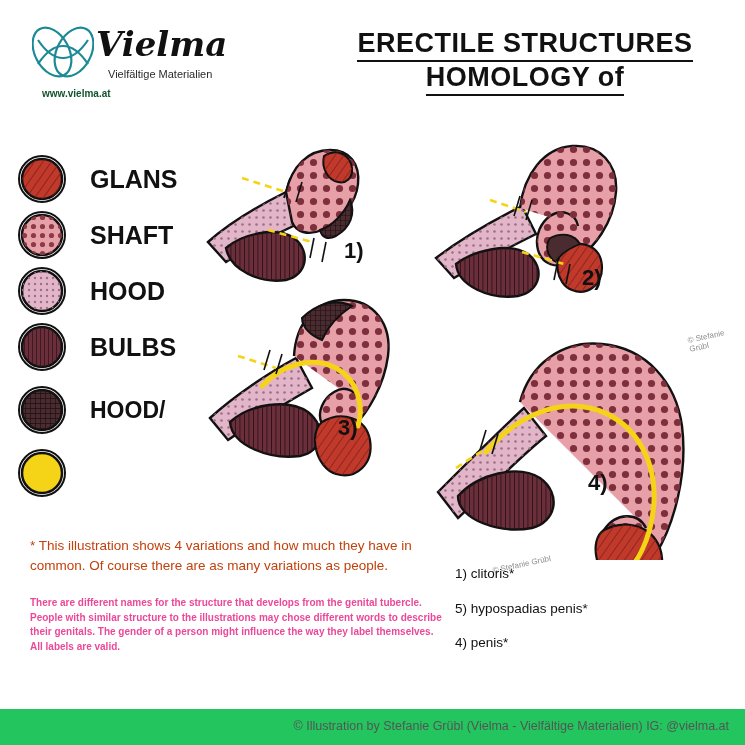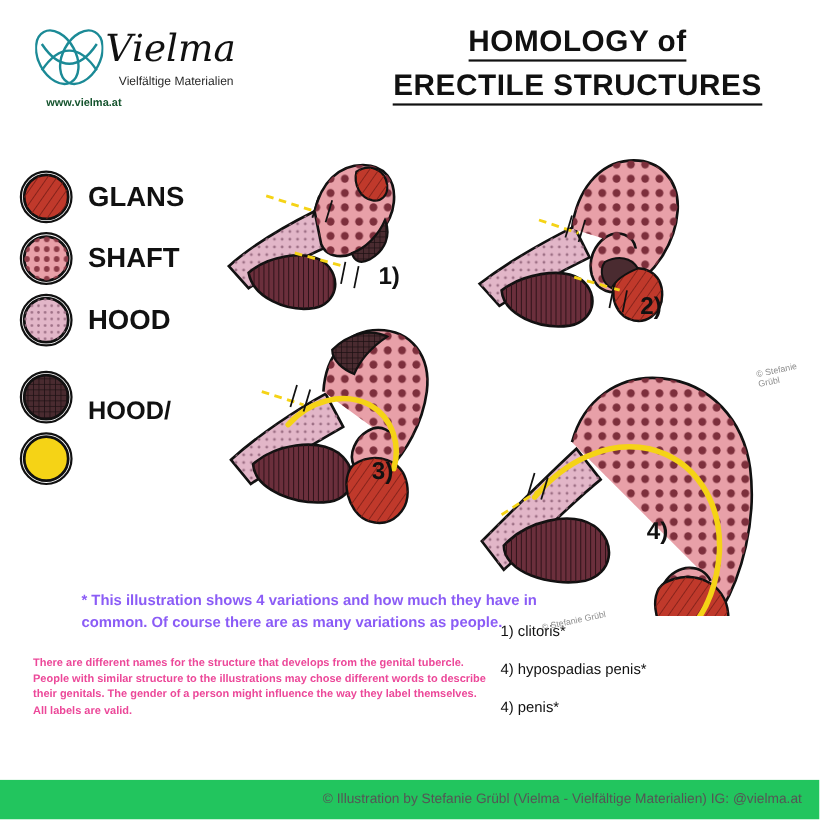--- a/index.html
+++ b/index.html
@@ -10,51 +10,51 @@
     color:#111;
     position:relative;
     overflow:hidden;
   }
   .page{position:relative;width:745px;height:745px;}
 
   
   .logo{position:absolute;left:24px;top:18px;width:220px;height:90px;}
   .logo-mark{position:absolute;left:8px;top:4px;width:62px;height:60px;}
   .logo-word{position:absolute;left:72px;top:6px;font-family:"DejaVu Serif",serif;
-    font-size:34px;font-style:italic;font-weight:400;color:#111;letter-spacing:0px;}
+    font-size:34px;font-style:italic;font-weight:700;color:#111;letter-spacing:0px;}
   .logo-sub{position:absolute;left:84px;top:50px;font-size:11px;color:#2a2a2a;}
   .logo-url{position:absolute;left:18px;top:70px;font-size:10px;font-weight:700;color:#14532d;}
 
   .title{position:absolute;left:330px;top:22px;width:390px;text-align:center;}
   .title .l1,.title .l2{
     font-family:"Liberation Sans", sans-serif;
     font-weight:700;font-size:27px;letter-spacing:.5px;color:#111;
     border-bottom:2px solid #111;display:inline-block;padding-bottom:1px;
   }
   .title .l2{margin-top:6px;}
 
   
   .legend{position:absolute;left:18px;top:155px;width:230px;}
   .legend-row{display:flex;align-items:center;height:48px;margin-bottom:8px;}
   .swatch{width:44px;height:44px;border-radius:50%;border:2.5px solid #111;flex:0 0 auto;}
-  .legend-label{margin-left:14px;font-weight:700;font-size:25px;line-height:1.0;color:#111;}
+  .legend-label{margin-left:24px;font-weight:700;font-size:25px;line-height:1.0;color:#111;}
   .legend-label.two{font-size:23px;line-height:1.05;}
 
   
   .figures{position:absolute;left:190px;top:130px;width:555px;height:430px;}
   .fignum{position:absolute;font-weight:700;font-size:22px;color:#111;}
 
   .watermark{position:absolute;left:498px;top:200px;font-size:8px;color:#8e8e8e;
     transform:rotate(-12deg);}
   .watermark2{position:absolute;left:302px;top:430px;font-size:8px;color:#8e8e8e;
     transform:rotate(-12deg);}
 
   
   .note1{position:absolute;left:30px;top:536px;width:415px;font-size:13.5px;
-    font-weight:700;line-height:1.45;color:#8b5cf6;margin-left:44px;}
+    font-weight:400;line-height:1.45;color:#c2410c;}
   .note2{position:absolute;left:30px;top:596px;width:415px;font-size:10px;
     font-weight:700;line-height:1.45;color:#ec4899;}
 
   .keylist{position:absolute;left:455px;top:567px;width:270px;font-size:13.5px;
     line-height:1.0;color:#111;}
   .keylist .ki{margin-bottom:21px;}
 
   
   .footer{position:absolute;left:0;bottom:0;width:745px;height:36px;background:#22c55e;}
   .footer span{position:absolute;right:16px;top:10px;font-size:12.5px;color:#555;}
@@ -72,22 +72,22 @@
         <path d="M6 18 C22 42, 40 42, 56 18"></path>
         <path d="M6 42 C22 18, 40 18, 56 42"></path>
       </g>
     </svg>
     <div class="logo-word">Vielma</div>
     <div class="logo-sub">Vielfältige Materialien</div>
     <div class="logo-url">www.vielma.at</div>
   </div>
 
   <div class="title">
+    <div><span class="l2">ERECTILE STRUCTURES</span></div>
     <div><span class="l1">HOMOLOGY of</span></div>
-    <div><span class="l2">ERECTILE STRUCTURES</span></div>
   </div>
 
   <div class="legend">
 
     <div class="legend-row">
       <svg class="swatch" viewBox="0 0 44 44">
         <defs>
             <pattern id="pGlans" width="7" height="7" patternUnits="userSpaceOnUse" patternTransform="rotate(35)">
           <path d="M0 0 V7" stroke="#7e1f18" stroke-width="1.6"></path>
             </pattern>
@@ -117,22 +117,34 @@
             <pattern id="pCrus" width="6" height="6" patternUnits="userSpaceOnUse">
           <circle cx="3" cy="3" r="1.2" fill="#9d6f85"></circle>
             </pattern>
           </defs>
         <circle cx="22" cy="22" r="20" fill="#e2b6c8" stroke="#111" stroke-width="2.5"></circle>
         <circle cx="22" cy="22" r="20" fill="url(#pCrus)"></circle>
       </svg>
       <div class="legend-label">HOOD</div>
     </div>
 
-
-    <div class="legend-row" style="height:62px;align-items:flex-end;">
+    <div class="legend-row">
+      <svg class="swatch" viewBox="0 0 44 44">
+        <defs>
+            <pattern id="pBulb" width="4" height="4" patternUnits="userSpaceOnUse">
+          <path d="M0 0 V4" stroke="#30141c" stroke-width="1.6"></path>
+            </pattern>
+          </defs>
+        <circle cx="22" cy="22" r="20" fill="#6b2f3c" stroke="#111" stroke-width="2.5"></circle>
+        <circle cx="22" cy="22" r="20" fill="url(#pBulb)"></circle>
+      </svg>
+      <div class="legend-label">BULBS</div>
+    </div>
+
+    <div class="legend-row" style="height:62px;">
       <svg class="swatch" viewBox="0 0 44 44">
         <defs>
             <pattern id="pHood" width="5" height="5" patternUnits="userSpaceOnUse">
           <path d="M0 0 V5 M0 0 H5" stroke="#1b0f12" stroke-width="1.3"></path>
             </pattern>
           </defs>
         <circle cx="22" cy="22" r="20" fill="#4a2b30" stroke="#111" stroke-width="2.5"></circle>
         <circle cx="22" cy="22" r="20" fill="url(#pHood)"></circle>
       </svg>
       <div class="legend-label two">
@@ -284,21 +296,21 @@
 
     <div class="watermark">© Stefanie Grübl</div>
     <div class="watermark2">© Stefanie Grübl</div>
   </div>
 
   <div class="note1">* This illustration shows 4 variations and how much they have in common. Of course there are as many variations as people.</div>
   <div class="note2">There are different names for the structure that develops from the genital tubercle. People with similar structure to the illustrations may chose different words to describe their genitals. The gender of a person might influence the way they label themselves. All labels are valid.</div>
 
   <div class="keylist">
     <div class="ki">1) clitoris*</div>
-    <div class="ki">4) hypospadias penis*</div>
+    <div class="ki">5) hypospadias penis*</div>
     <div class="ki">4) penis*</div>
   </div>
 
   <div class="footer">
     <span>© Illustration by Stefanie Grübl (Vielma - Vielfältige Materialien) IG: @vielma.at</span>
   </div>
 
 </div>
 
 </body></html>

